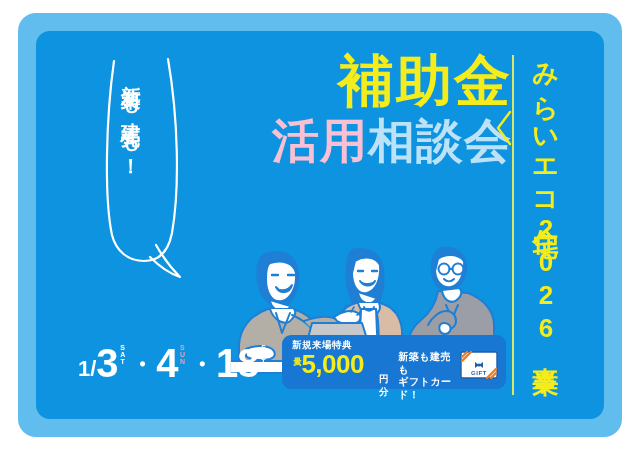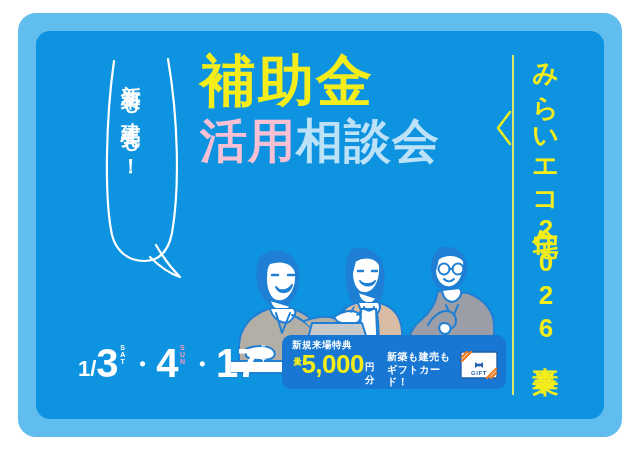--- a/index.html
+++ b/index.html
@@ -70,24 +70,24 @@
     font-size: 20px;
     font-weight: 700;
     letter-spacing: 5px;
     line-height: 1.06;
     white-space: nowrap;
   }
 
   
   .headline {
     position: absolute;
-    left: 164px;
+    left: 176px;
     top: 22px;
     width: 300px;
-    text-align: left;
+    text-align: right;
   }
   .line1 {
     font-size: 56px;
     font-weight: 900;
     color: #F4ED1B;
     letter-spacing: 2px;
     line-height: 1.0;
     white-space: nowrap;
   }
   .line2 {
@@ -222,21 +222,21 @@
     color: #F4ED1B;
     font-size: 26px;
     font-weight: 900;
     line-height: 1;
     letter-spacing: -0.5px;
   }
   .b-yen {
     color: #ffffff;
     font-size: 9.5px;
     font-weight: 800;
-    margin: 0 5px 0 1px;
+    margin: 0 5px 0 15px;
     align-self: flex-end;
     padding-bottom: 2px;
   }
   .b-gift-lines {
     color: #ffffff;
     font-size: 10px;
     font-weight: 700;
     line-height: 1.25;
     letter-spacing: 0.5px;
   }
@@ -354,21 +354,21 @@
       <span class="d-month">1/</span>
 
       <span class="d-num">3</span>
       <span class="d-dow dow-sat vtext">SAT</span>
       <span class="d-dot">・</span>
 
       <span class="d-num">4</span>
       <span class="d-dow dow-sun vtext">SUN</span>
       <span class="d-dot">・</span>
 
-      <span class="d-num">17</span>
+      <span class="d-num">18</span>
       <span class="d-dow dow-sat vtext">SAT</span>
       <span class="d-dot">・</span>
 
       <span class="d-num">11</span>
       <span class="d-dow dow-sun vtext">SUN</span>
     </div>
 
     <div class="badge">
       <div class="badge-title">新規来場特典</div>
       <div class="badge-body">

